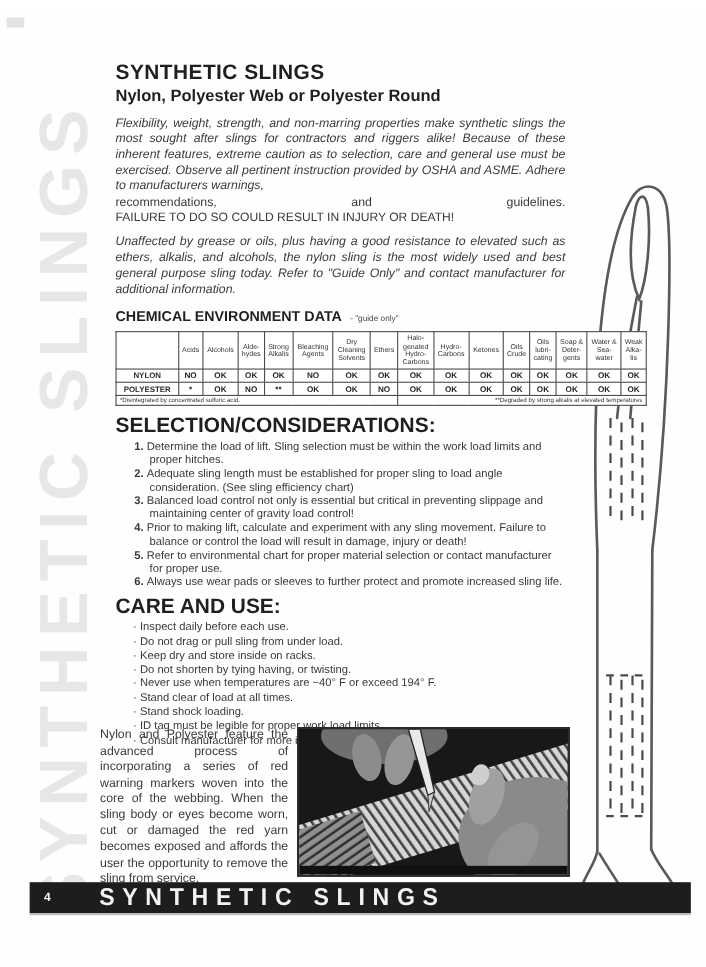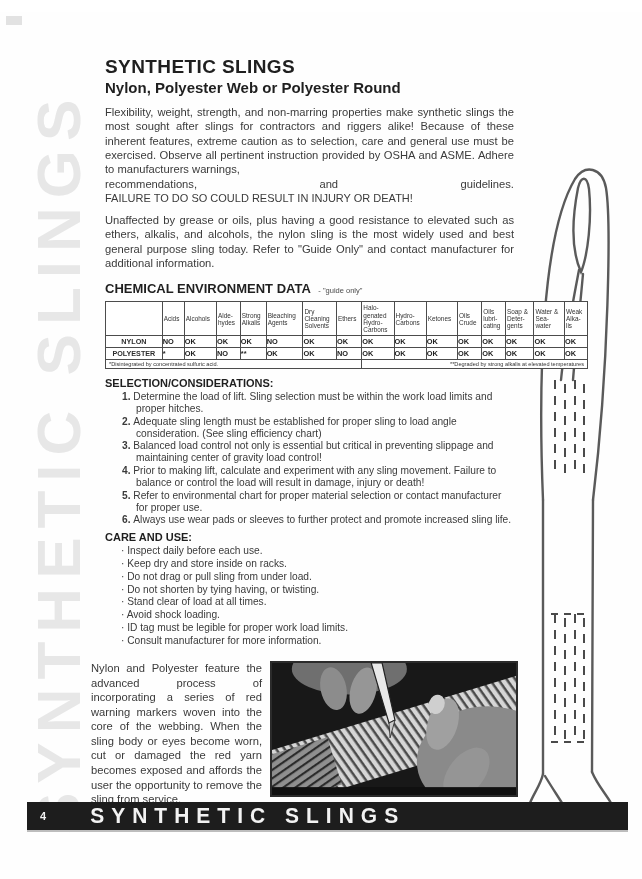--- a/index.html
+++ b/index.html
@@ -23,38 +23,38 @@
 
   
   .sling-art { position:absolute; left:515px; top:150px; width:127px; height:648px; z-index:0; }
 
   
   .column { position:absolute; left:105px; top:44px; width:409px; z-index:1; }
 
   .title { font-size:19px; font-weight:800; letter-spacing:.4px; color:#1f1f1f; }
   .subtitle { font-size:15px; font-weight:800; color:#1f1f1f; margin-top:1px; margin-bottom:9px; }
 
-  .para { font-size:11.2px; line-height:1.28; text-align:justify; color:#3a3a3a; }
+  .para { font-size:11.2px; line-height:1.28; text-align:justify; color:#3a3a3a;font-style:italic; }
   .spread-line { display:flex; justify-content:space-between; font-size:11.2px; line-height:1.28; color:#3a3a3a; }
   .warning { font-size:11px; line-height:1.28; color:#3a3a3a; margin-bottom:8px; }
   .mb { margin-bottom:9px; }
 
   .chem-head { margin-top:2px; margin-bottom:4px; }
   .chem-head .h { font-size:13px; font-weight:800; color:#1f1f1f; display:inline; }
   .chem-head .note { font-size:7.5px; color:#4a4a4a; display:inline; margin-left:3px; }
 
   table.chem { border-collapse:collapse; width:483px; background:#fff; margin-bottom:8px; table-layout:auto; }
-  table.chem th, table.chem td { border:1px solid #4c4c4c; text-align:left; vertical-align:middle; }
+  table.chem th, table.chem td { border:1px solid #4c4c4c; text-align:center; vertical-align:middle; }
   table.chem thead th { font-size:6.4px; font-weight:400; line-height:1.12; padding:2px 1px; white-space:pre-line; color:#333; }
   table.chem td.rowlabel { font-size:7.2px; font-weight:700; text-align:center; padding:1px 2px; white-space:nowrap; }
   table.chem td.val { font-size:7.4px; font-weight:700; padding:1px 0; color:#222; }
   table.chem td.fnote { font-size:5.6px; font-weight:400; border-top:1px solid #4c4c4c; padding:1px 3px; color:#333; }
   td.fnote.l { text-align:left; } td.fnote.r { text-align:right; }
 
-  .sec-head { font-size:11px; font-weight:800; color:#1f1f1f; margin-bottom:2px; }
+  .sec-head { font-size:19px; font-weight:800; color:#1f1f1f; margin-bottom:2px; }
   .sel-item { font-size:10.2px; line-height:1.16; color:#3a3a3a; padding-left:31px; text-indent:-14px; margin-bottom:1px; }
   .sel-item b { font-weight:700; }
   .care-wrap { margin-top:5px; }
   .care-item { font-size:10.2px; line-height:1.16; color:#3a3a3a; padding-left:24px; text-indent:-8px; margin-bottom:1px; }
 
   .closing-row { position:absolute; left:91px; top:649px; width:427px; display:flex; gap:8px; z-index:1; }
   .closing-para { width:171px; font-size:11.2px; line-height:1.3; text-align:justify; color:#3a3a3a; }
   .photo { width:248px; height:136px; border:2px solid #2b2b2b; background:#141414; flex:0 0 auto; }
   .photo svg { display:block; width:100%; height:100%; }
 
@@ -224,25 +224,26 @@
         <div class="sel-item"><b>3. </b>Balanced load control not only is essential but critical in preventing slippage and maintaining center of gravity load control!</div>
         <div class="sel-item"><b>4. </b>Prior to making lift, calculate and experiment with any sling movement. Failure to balance or control the load will result in damage, injury or death!</div>
         <div class="sel-item"><b>5. </b>Refer to environmental chart for proper material selection or contact manufacturer for proper use.</div>
         <div class="sel-item"><b>6. </b>Always use wear pads or sleeves to further protect and promote increased sling life.</div>
       </div>
 
     <div class="care-wrap">
       <div class="sec-head">CARE AND USE:</div>
       <div id="care-list">
           <div class="care-item">· Inspect daily before each use.</div>
+          <div class="care-item">· Do not drag or pull sling from under load.</div>
           <div class="care-item">· Keep dry and store inside on racks.</div>
-          <div class="care-item">· Do not drag or pull sling from under load.</div>
           <div class="care-item">· Do not shorten by tying having, or twisting.</div>
+          <div class="care-item">· Never use when temperatures are −40° F or exceed 194° F.</div>
           <div class="care-item">· Stand clear of load at all times.</div>
-          <div class="care-item">· Avoid shock loading.</div>
+          <div class="care-item">· Stand shock loading.</div>
           <div class="care-item">· ID tag must be legible for proper work load limits.</div>
           <div class="care-item">· Consult manufacturer for more information.</div>
         </div>
     </div>
 
   </div>
 
   <div class="closing-row">
     <div class="closing-para">Nylon and Polyester feature the advanced process of incorporating a series of red warning markers woven into the core of the webbing.  When the sling body or eyes become worn, cut or damaged the red yarn becomes exposed and affords the user the opportunity to remove the sling from service.</div>
     <div class="photo">

